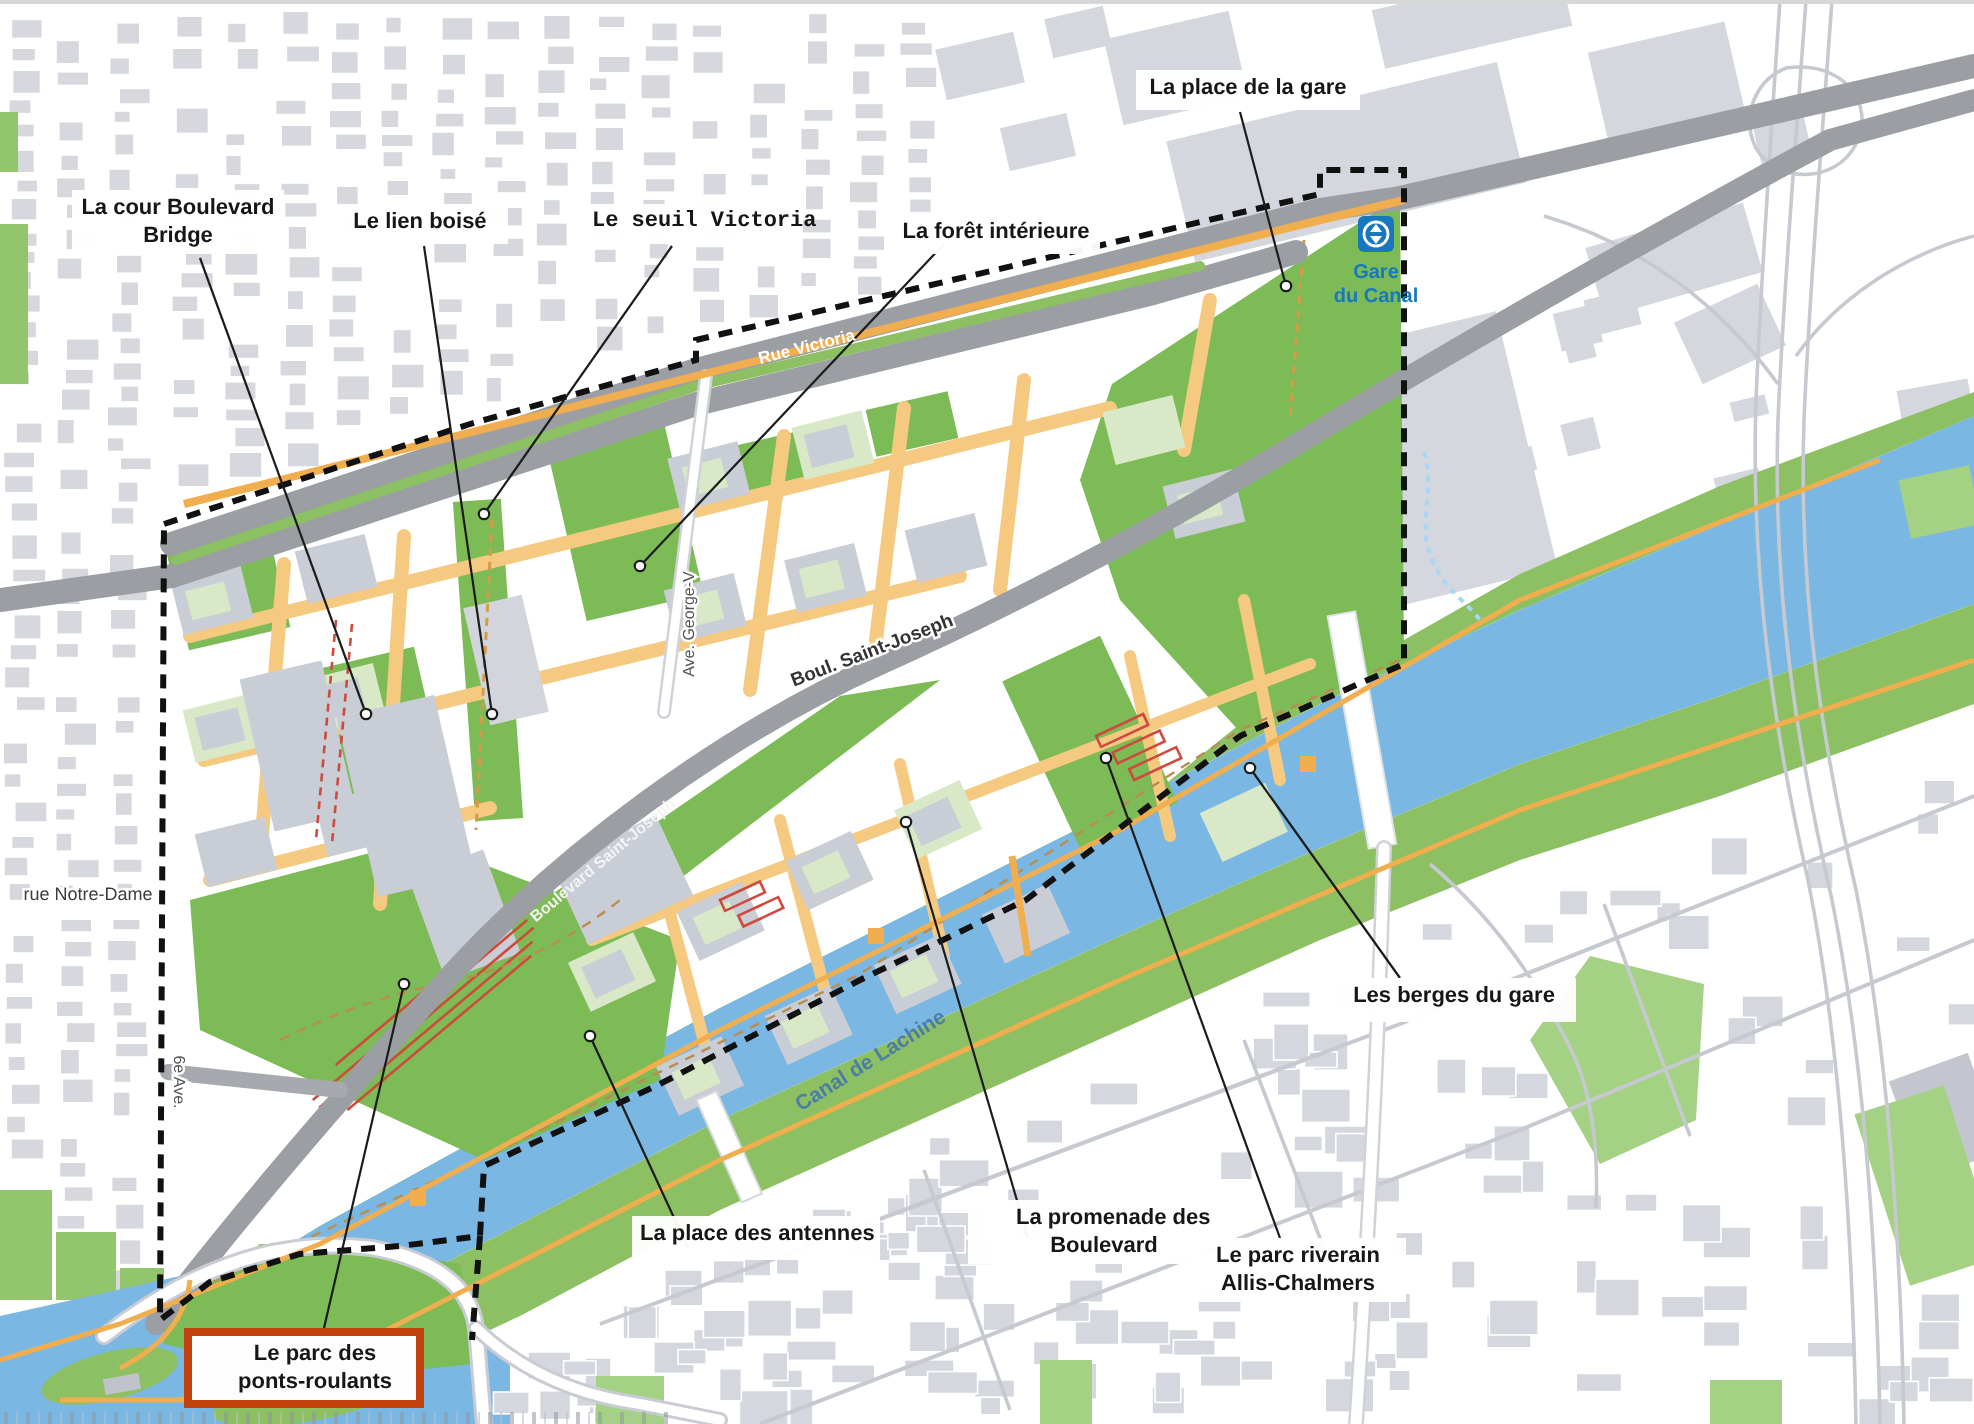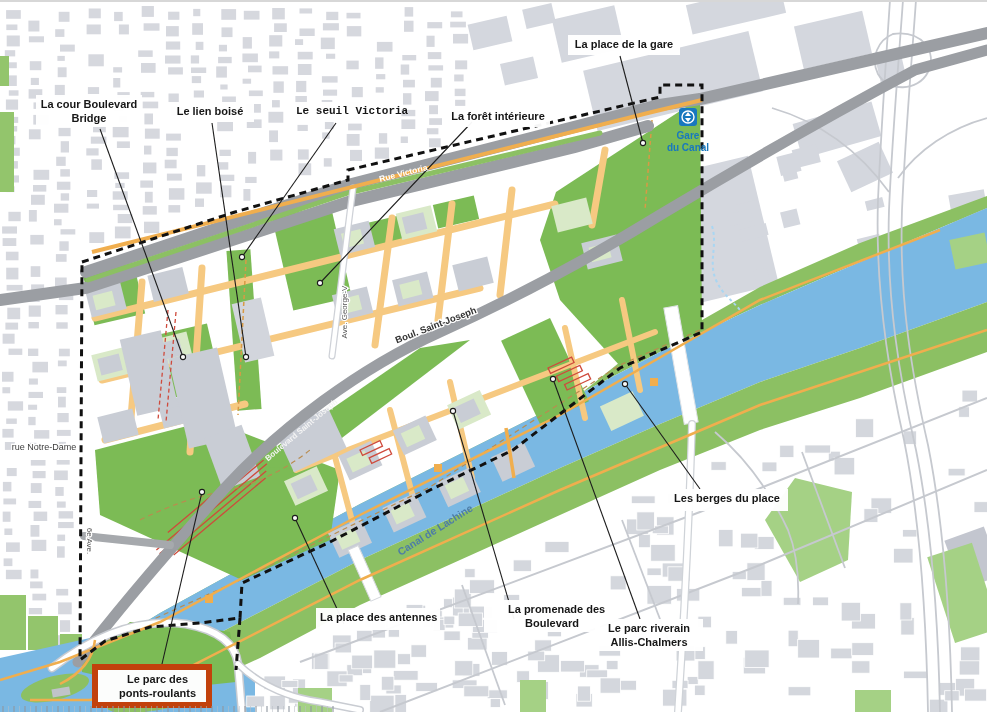--- a/index.html
+++ b/index.html
@@ -3,21 +3,21 @@
 <meta charset="utf-8">
 <style>
   html,body{margin:0;padding:0;background:#ffffff;}
   #stage{position:relative;width:987px;height:712px;overflow:hidden;background:#ffffff;
          font-family:"Liberation Sans", sans-serif;}
   #stage svg{position:absolute;left:0;top:0;}
   .hairline-top{position:absolute;left:0;top:0;width:987px;height:2px;background:#d7d7d7;}
   .callout{position:absolute;background:rgba(255,255,255,0.96);color:#161616;
            font-weight:bold;font-size:11px;line-height:1.28;text-align:center;
            padding:2px 4px;box-sizing:border-box;white-space:nowrap;}
-  .callout.bordered{border:6px solid #c2410c;background:#fcfdfc;padding-left:15px;}
+  .callout.bordered{border:4px solid #c2410c;background:#fcfdfc;padding-left:15px;}
   .caption-clip{position:absolute;left:2px;top:706px;width:335px;height:6px;opacity:.55;
       background:repeating-linear-gradient(90deg,#8f97a0 0 2px,rgba(0,0,0,0) 2px 6px,#b9bec4 6px 7px,rgba(0,0,0,0) 7px 11px);}
   svg text{font-family:"Liberation Sans", sans-serif;}
 </style>
 </head>
 <body>
 
 <div id="stage">
   <svg id="mapsvg" width="987" height="712" viewBox="0 0 987 712" xmlns="http://www.w3.org/2000/svg">
 
@@ -793,21 +793,21 @@
       <div class="callout" style="left: 292px; top: 102px; width: 96px; min-height: 20px; font-family: Liberation Mono, monospace;">
         <div>Le seuil Victoria</div>
       </div>
       <div class="callout" style="left: 446px; top: 107px; width: 104px; min-height: 20px;">
         <div>La forêt intérieure</div>
       </div>
       <div class="callout" style="left: 568px; top: 35px; width: 112px; min-height: 20px;">
         <div>La place de la gare</div>
       </div>
       <div class="callout" style="left: 666px; top: 489px; width: 122px; min-height: 22px;">
-        <div>Les berges du place</div>
+        <div>Les berges du gare</div>
       </div>
       <div class="callout" style="left: 316px; top: 608px; width: 124px; min-height: 22px;">
         <div>La place des antennes</div>
       </div>
       <div class="callout" style="left: 484px; top: 600px; width: 116px; min-height: 32px; padding-left: 24px;">
         <div>La promenade des</div>
         <div>Boulevard</div>
       </div>
       <div class="callout" style="left: 595px; top: 619px; width: 108px; min-height: 32px;">
         <div>Le parc riverain</div>

